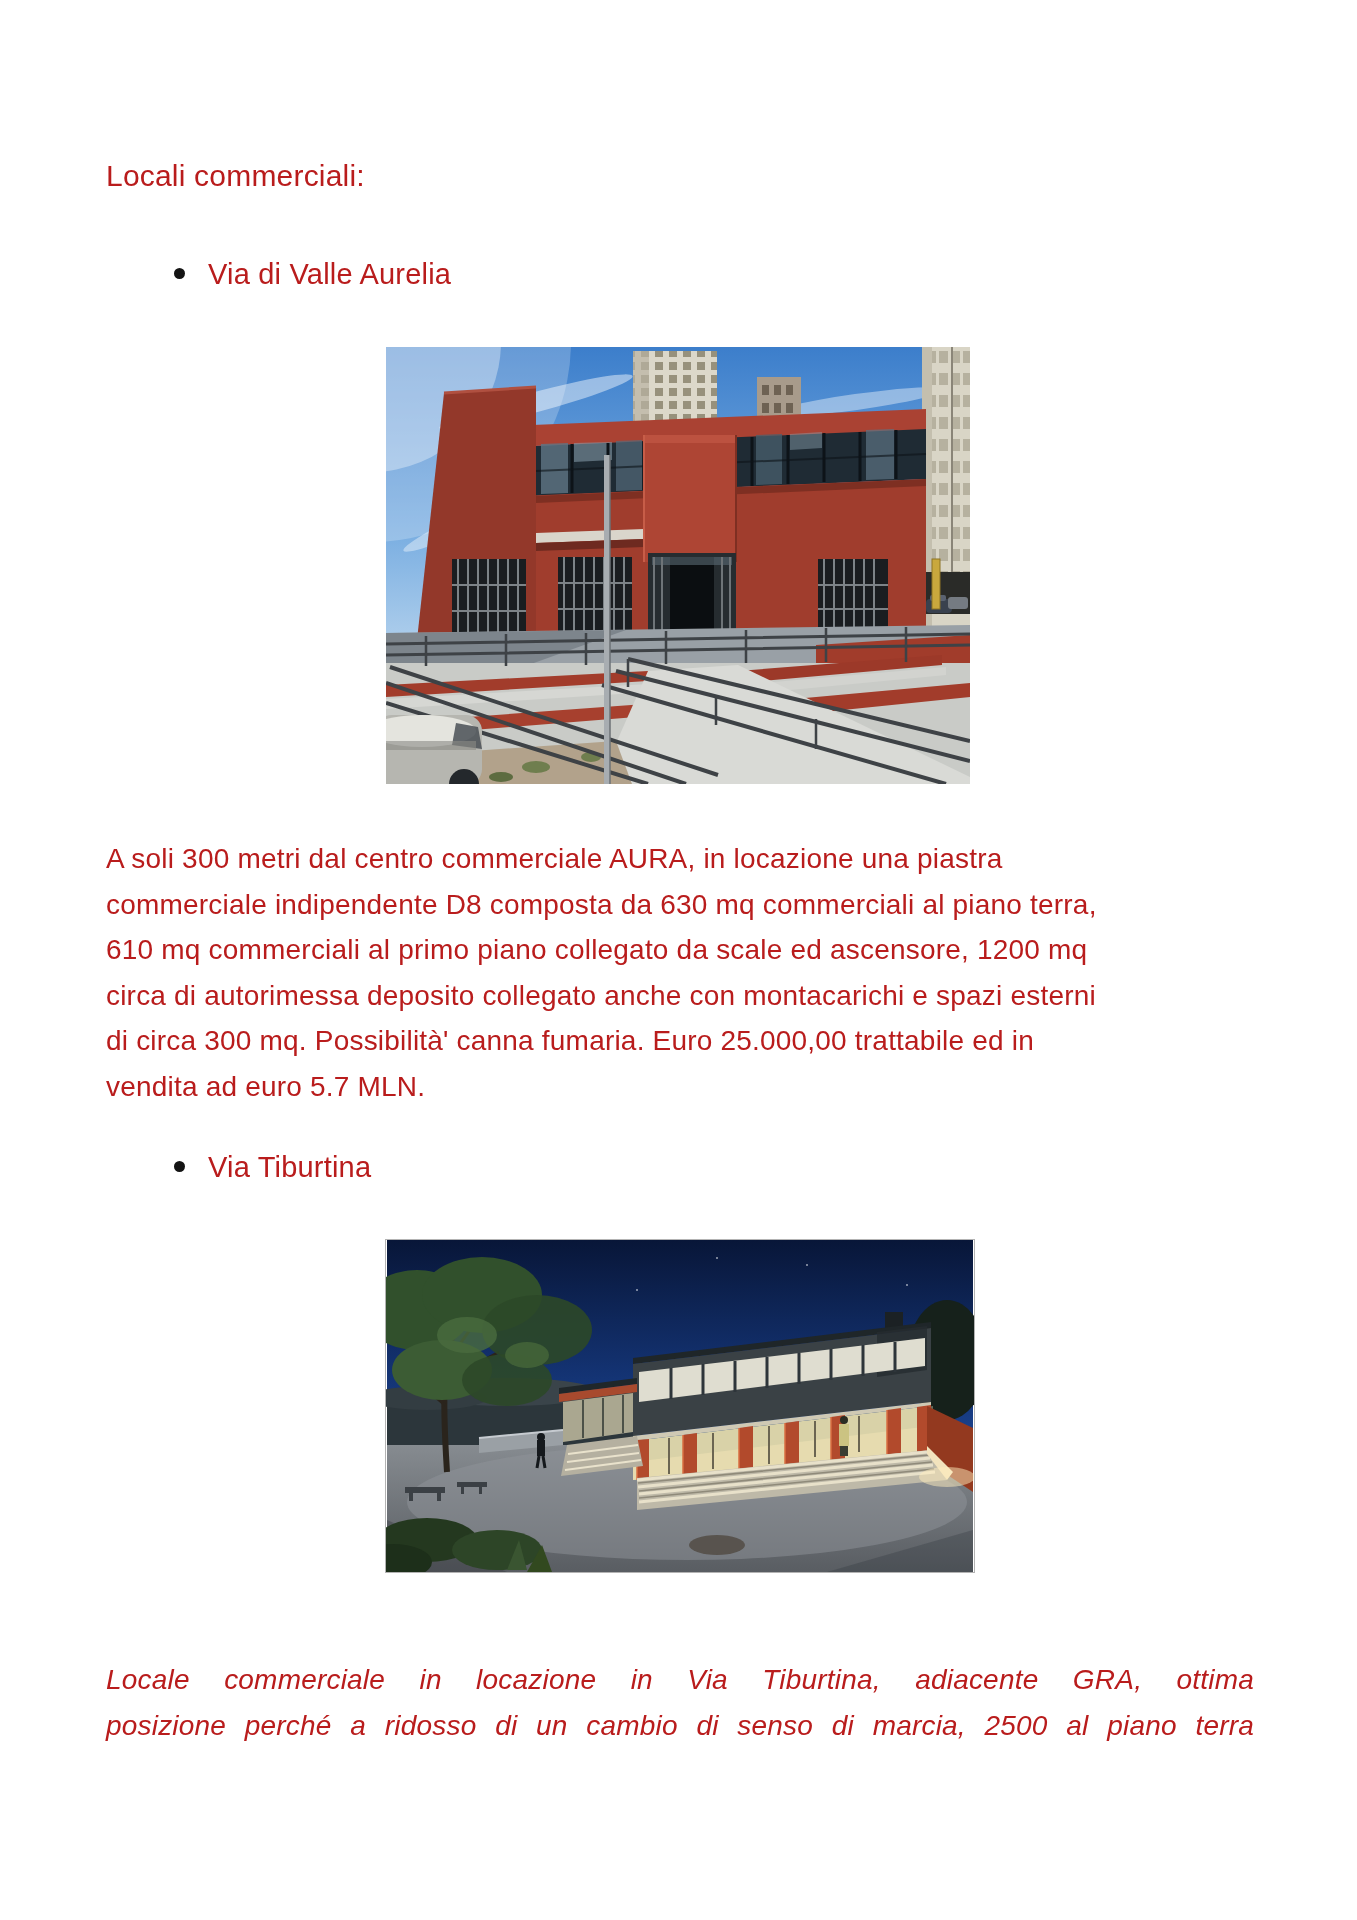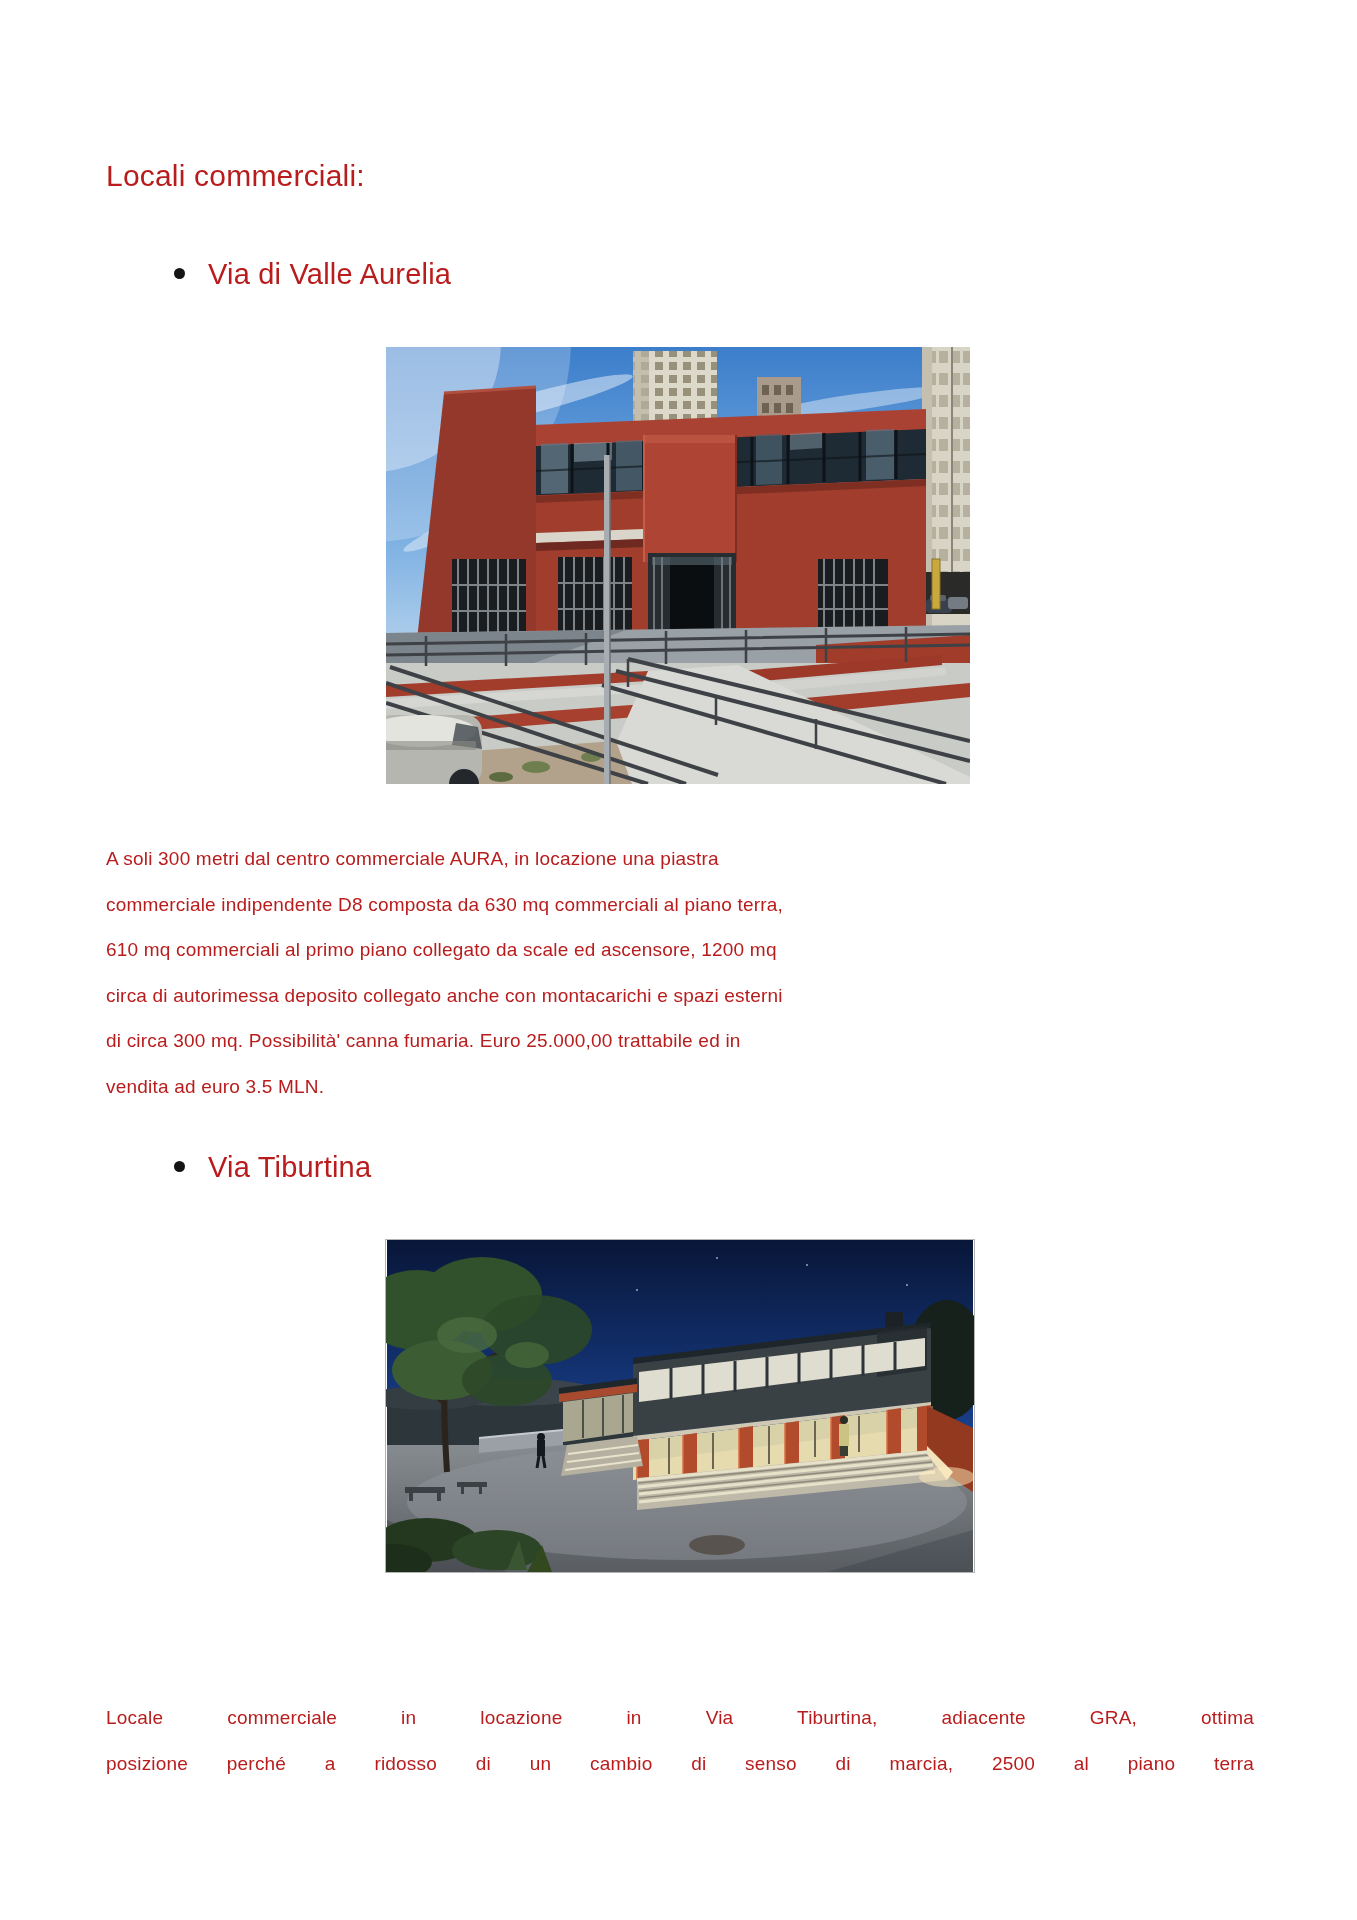--- a/index.html
+++ b/index.html
@@ -22,24 +22,24 @@
   .bullet-2 { top:1150px; }
 
   figure { margin:0; padding:0; position:absolute; }
   .fig-1 { left:386px; top:347px; width:584px; height:437px; }
   .fig-2 { left:385px; top:1239px; width:590px; height:334px;
            border:1px solid #b3b3b3; box-sizing:border-box; }
   figure svg { display:block; }
 
   .para {
     position:absolute; left:106px; width:1148px;
-    font-size:19px; line-height:45.5px; letter-spacing:.2px;
+    font-size:28px; line-height:45.5px; letter-spacing:.2px;
   }
   .para-1 { top:836px; }
-  .para-2 { top:1695px; }
+  .para-2 { top:1657px;font-style:italic; }
   .jline { text-align:justify; text-align-last:justify; }
 </style>
 </head>
 <body>
 
 <div class="page">
 
   <div class="title">Locali commerciali:</div>
 
   <div class="bullet-item bullet-1">
@@ -172,21 +172,21 @@
       </g>
     </svg>
   </figure>
 
   <div class="para para-1">
     <div class="line">A soli 300 metri dal centro commerciale AURA, in locazione una piastra</div>
     <div class="line">commerciale indipendente D8 composta da 630 mq commerciali al piano terra,</div>
     <div class="line">610 mq commerciali al primo piano collegato da scale ed ascensore, 1200 mq</div>
     <div class="line">circa di autorimessa deposito collegato anche con montacarichi e spazi esterni</div>
     <div class="line">di circa 300 mq. Possibilità' canna fumaria. Euro 25.000,00 trattabile ed in</div>
-    <div class="line">vendita ad euro 3.5 MLN.</div>
+    <div class="line">vendita ad euro 5.7 MLN.</div>
   </div>
 
   <div class="bullet-item bullet-2">
     <span class="bullet-dot"></span>
     <span class="bullet-label">Via Tiburtina</span>
   </div>
 
   <figure class="fig-2">
     <svg width="588" height="332" viewBox="0 0 586 332" role="img" aria-label="night-render-commercial-building-with-lit-windows-steps-and-tree">
       <defs>

